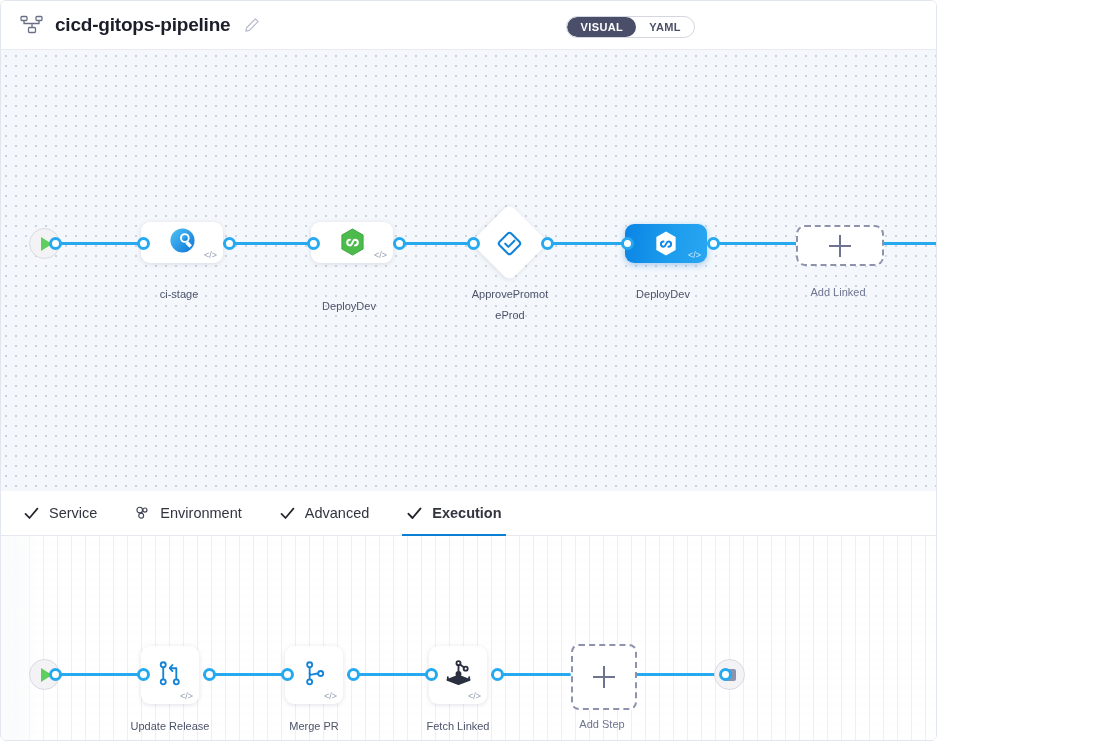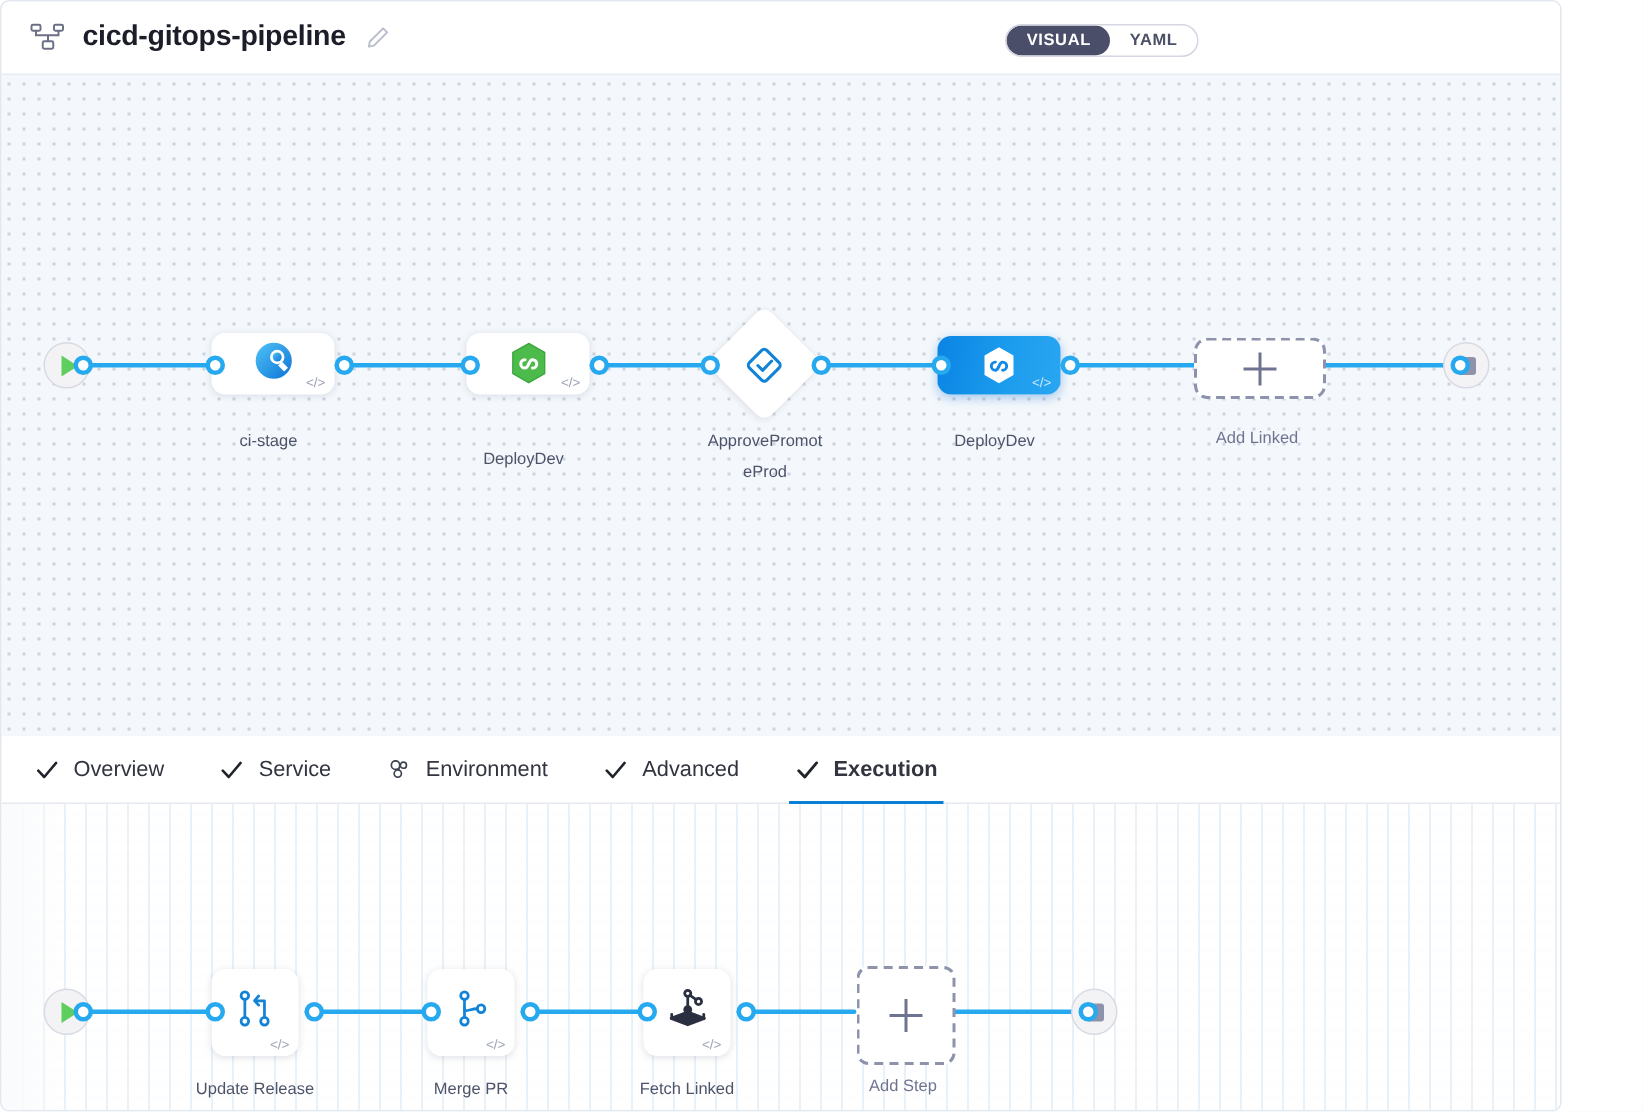--- a/index.html
+++ b/index.html
@@ -2,21 +2,21 @@
 <html><head>
 <meta charset="utf-8">
 <style>
   html,body{margin:0;padding:0;}
   body{
     width:1095px;height:741px;overflow:hidden;
     font-family:"Liberation Sans","DejaVu Sans",sans-serif;
     background:#ffffff;color:#22222a;
     -webkit-font-smoothing:antialiased;
   }
-  .app{position:relative;width:1041px;height:741px;background:#fff;box-sizing:border-box;
+  .app{position:relative;width:937px;height:741px;background:#fff;box-sizing:border-box;
        border:1px solid #e2e6ef;border-radius:6px;overflow:hidden;}
 
   
   .header{position:relative;height:49px;background:#fff;border-bottom:1px solid #e8ebf1;
           display:flex;align-items:center;padding:0 18px;box-sizing:border-box;}
   .hdr-icon{width:26px;height:22px;margin-right:10px;display:flex;align-items:center;justify-content:center;color:#6b6f85;}
   .hdr-title{font-size:19px;font-weight:bold;letter-spacing:-0.2px;color:#1b1d29;}
   .hdr-pencil{margin-left:13px;width:18px;height:18px;color:#b9bdcc;display:flex;align-items:center;justify-content:center;}
   .toggle{position:absolute;right:241px;top:15px;display:flex;align-items:flex-start;
           height:20px;border-radius:11px;border:1px solid #d4d7e2;background:#fff;padding:0;overflow:hidden;}
@@ -188,28 +188,20 @@
     <div class="label muted" style="left:772px;top:232px;width:130px;">Add Linked</div>
   </div>
 
   <div class="tabbar">
     <div class="tab">
       <span class="tick">
         <svg width="15" height="13" viewBox="0 0 15 13" fill="none" stroke="#22242c" stroke-width="1.7" stroke-linecap="round" stroke-linejoin="round">
             <path d="M1.5 6.8l4 4.2L13.4 1.6"></path>
           </svg>
       </span>
-      <span>Overview</span>
-    </div>
-    <div class="tab">
-      <span class="tick">
-        <svg width="15" height="13" viewBox="0 0 15 13" fill="none" stroke="#22242c" stroke-width="1.7" stroke-linecap="round" stroke-linejoin="round">
-            <path d="M1.5 6.8l4 4.2L13.4 1.6"></path>
-          </svg>
-      </span>
       <span>Service</span>
     </div>
     <div class="tab">
       <span class="tick">
         <svg width="15" height="14" viewBox="0 0 16 15" fill="none" stroke="#3d4150" stroke-width="1.2">
           <circle cx="5" cy="4.4" r="3"></circle>
             <circle cx="10.6" cy="4.4" r="2.2"></circle>
           <circle cx="6.6" cy="10.4" r="2.6"></circle>
             <path d="M7.8 6.6l-1 1.4"></path>
         </svg>

